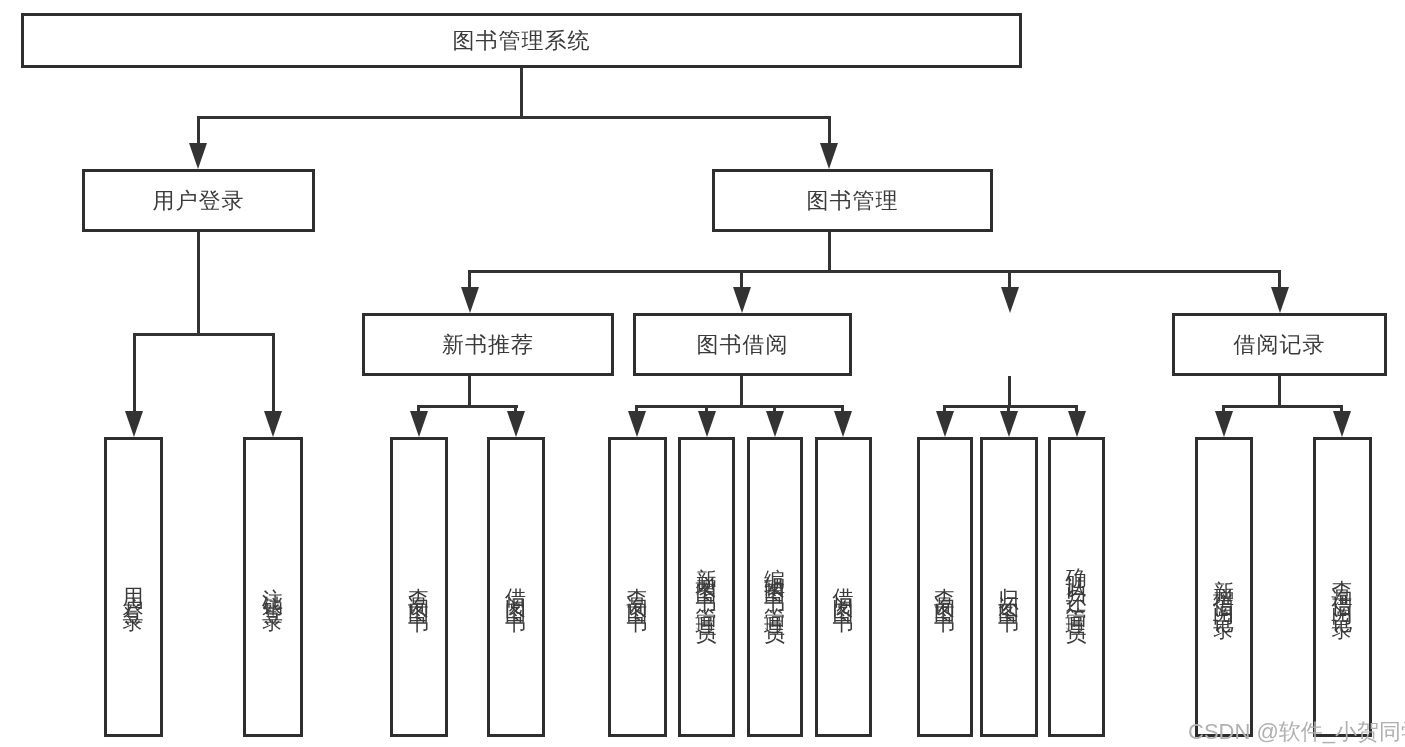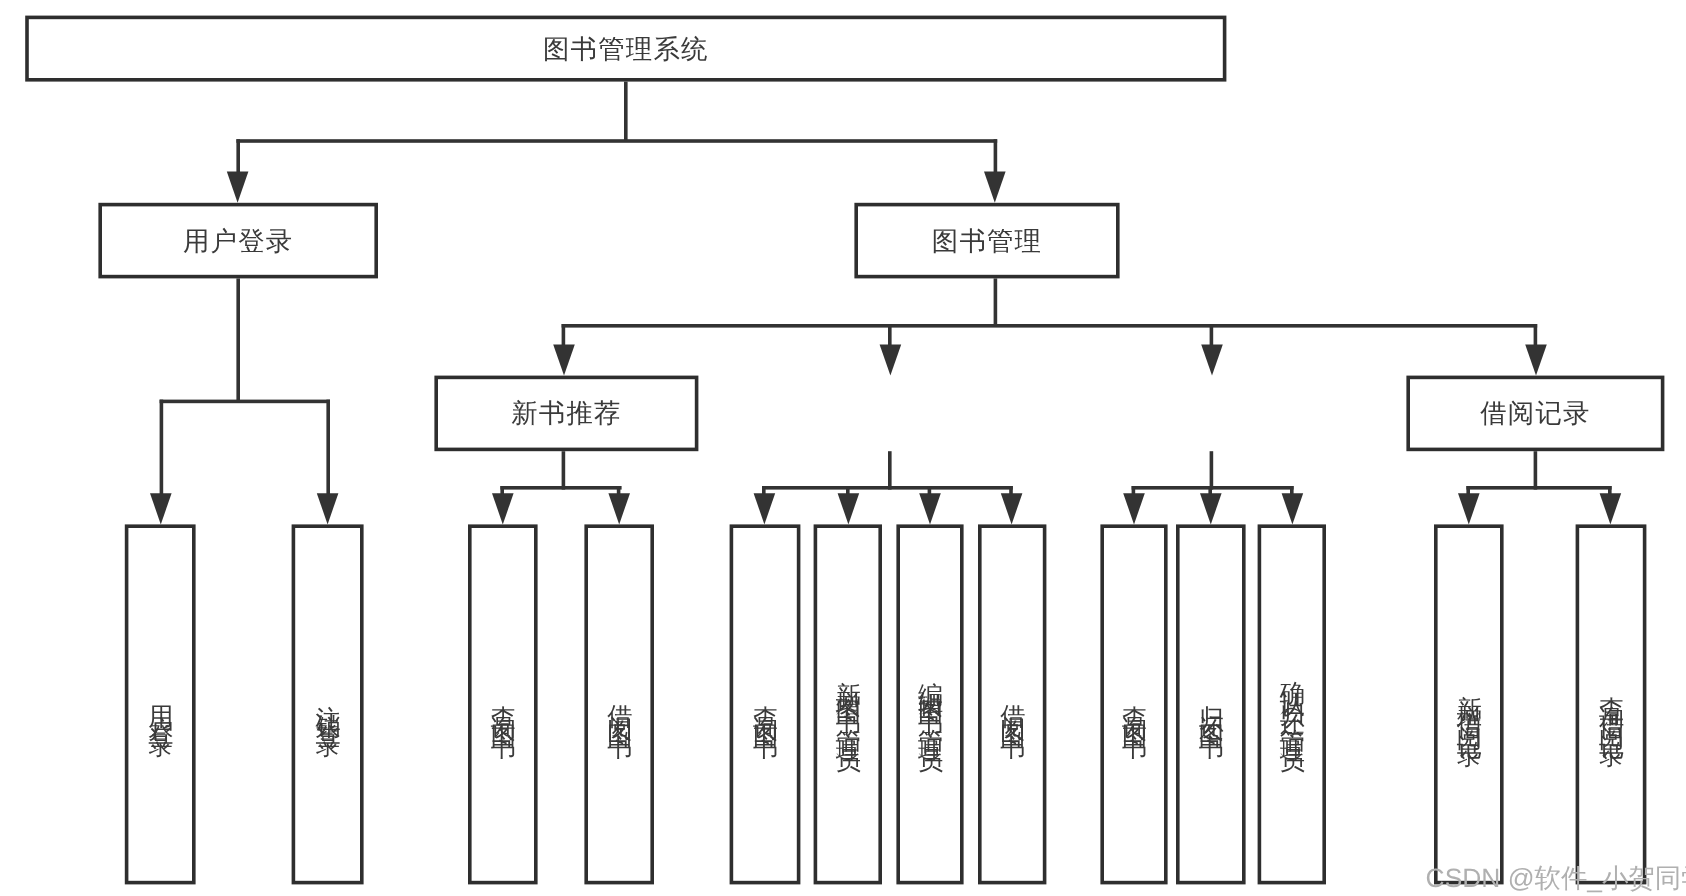--- a/index.html
+++ b/index.html
@@ -43,24 +43,25 @@
 </style>
 </head>
 <body>
 
 <div id="stage">
 
   <div class="hbox" style="left:21px;top:13px;width:1001px;height:55px">图书管理系统</div>
 
   <div class="hbox" style="left:82px;top:169px;width:233px;height:63px">用户登录</div>
 
-  <div class="hbox" style="left:712px;top:169px;width:221px;height:63px">图书管理</div>
+  <div class="hbox" style="left:712px;top:169px;width:281px;height:63px">图书管理</div>
 
-  <div class="hbox" style="left:362px;top:313px;width:220px;height:63px">新书推荐</div>
+  <div class="hbox" style="left:362px;top:313px;width:252px;height:63px">新书推荐</div>
 
+  <div class="hbox" style="left:633px;top:313px;width:219px;height:63px">图书借阅</div>
 
 
   <div class="hbox" style="left:1172px;top:313px;width:215px;height:63px">借阅记录</div>
 
   <div class="vbox" style="left:104px;width:59px">
     <span>用户登录</span>
   </div>
   <div class="vbox" style="left:243px;width:60px">
     <span>注销登录</span>
   </div>

